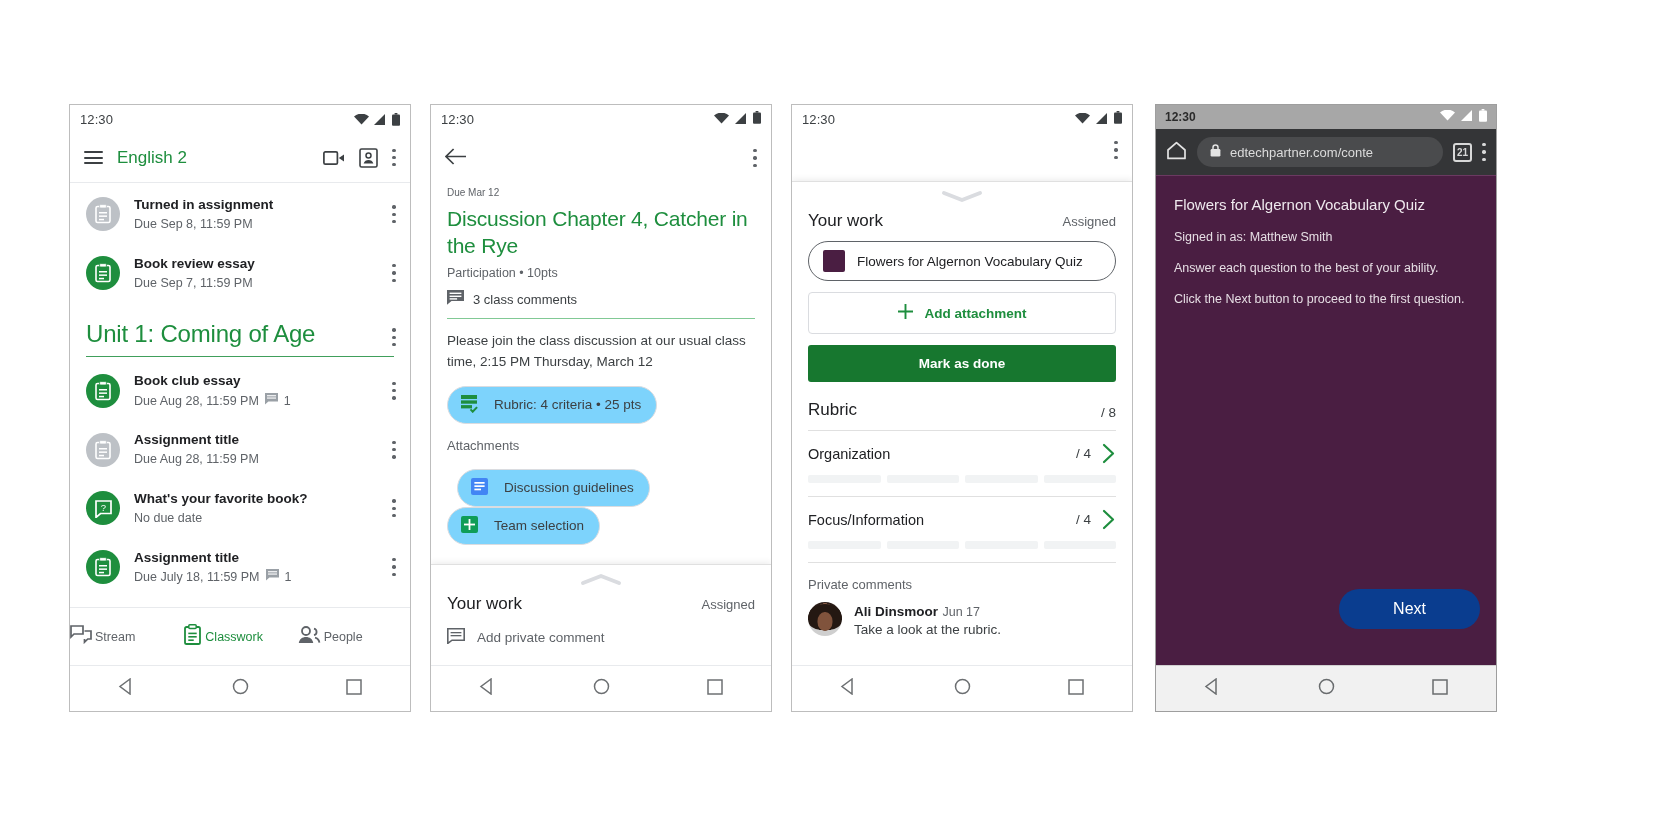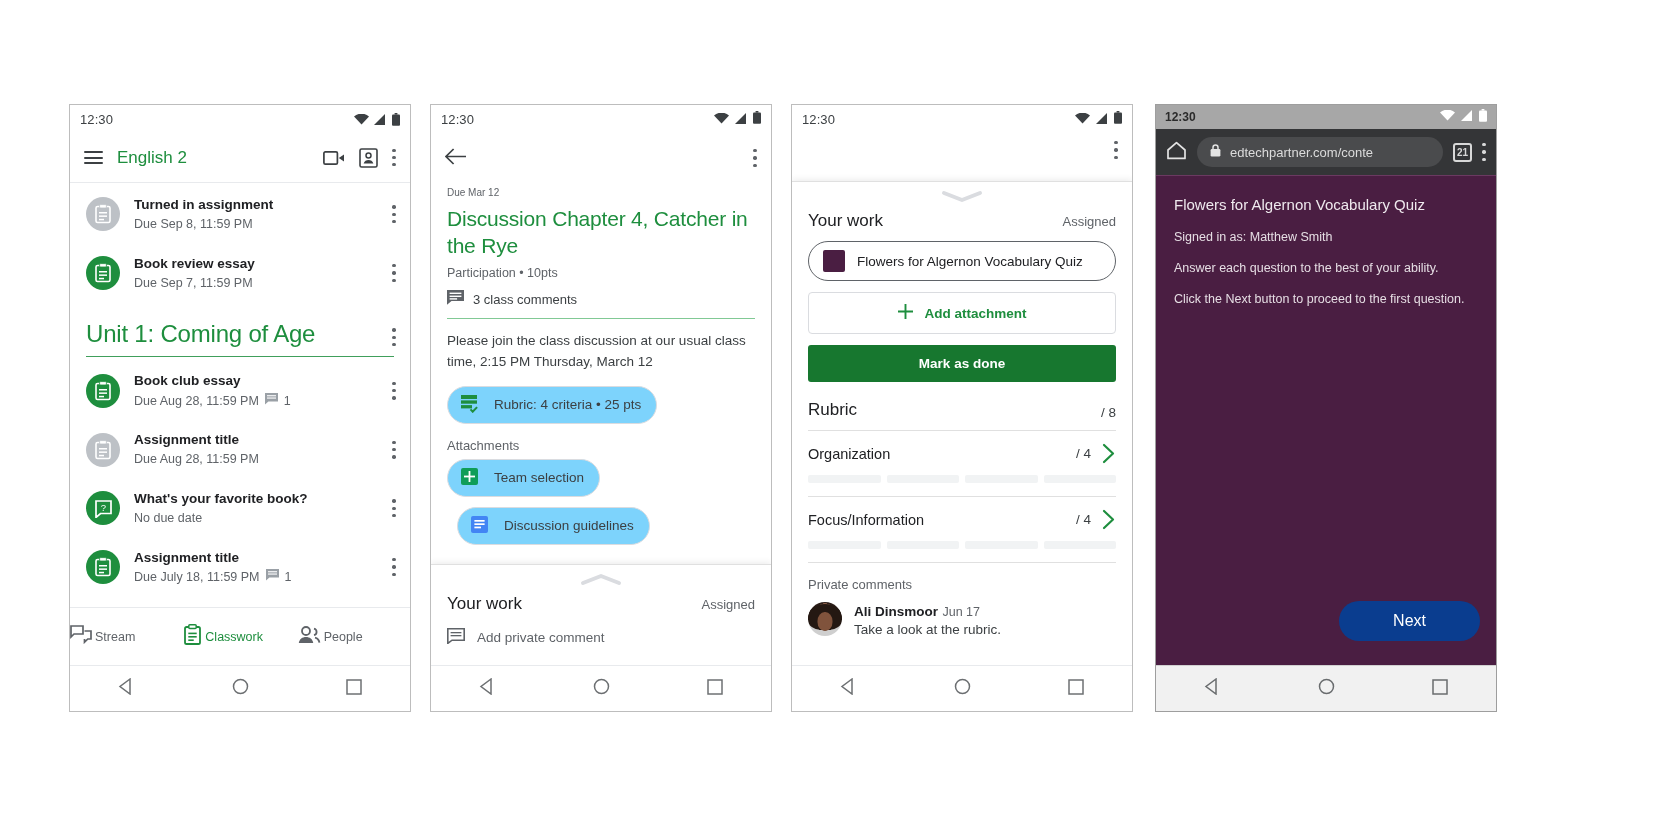--- a/index.html
+++ b/index.html
@@ -196,21 +196,21 @@
   .page {
     position:absolute; left:0; right:0; top:70px; bottom:46px;
     background:#4a1e42; overflow:hidden;
   }
   .page-hdr { padding: 18px 18px 16px 18px; font-size:21px; color:#f2eef1; }
   .page-sep { height:1px; background:#6b3a61; }
   .page-body { padding: 20px 18px 0 18px; }
   .q-title { font-size:15px; color:#efe9ee; margin-bottom: 17px; white-space:nowrap; }
   .q-line { font-size:12.5px; color:#e6dee4; margin-bottom: 17px; white-space:nowrap; }
   .next-btn {
-    position:absolute; right: 16px; bottom: 24px;
+    position:absolute; right: 16px; bottom: 36px;
     background:#0a3d8f; color:#fff; border-radius:22px;
     padding: 11px 54px; font-size:16px; text-align:center;
   }
   .p4-nav { background:#f1f1f1; border-top:1px solid #d0d0d0; }
 </style>
 </head>
 <body>
 
 <div class="stage">
 
@@ -533,43 +533,43 @@
               <rect x="1" y="6.4" width="16" height="3.3" fill="#1e8e3e"></rect>
               <rect x="1" y="11.1" width="11" height="3.3" fill="#1e8e3e"></rect>
               <path d="M10.5 15.4l2.2 2.3 4.4-4.6" fill="none" stroke="#1e8e3e" stroke-width="2"></path>
             </svg>
         </span>
         <span>Rubric: 4 criteria • 25 pts</span>
       </span>
     </div>
 
     <div class="att-label">Attachments</div>
-    <div class="chip-wrap" style="padding-top:0">
-      <span class="chip">
-        <span>
-          <svg width="19" height="19" viewBox="0 0 19 19">
-              <rect x="1" y="1" width="17" height="17" rx="2" fill="#0f9d58"></rect>
-              <rect x="8.6" y="4" width="1.8" height="11" fill="#fff"></rect>
-              <rect x="4" y="8.6" width="11" height="1.8" fill="#fff"></rect>
-            </svg>
-        </span>
-        <span>Team selection</span>
-      </span>
-    </div>
     <div class="chip-wrap" style="padding-top:10px;padding-left:26px">
       <span class="chip">
         <span>
           <svg width="19" height="19" viewBox="0 0 19 19">
               <rect x="1" y="1" width="17" height="17" rx="2" fill="#4285f4"></rect>
               <rect x="4.4" y="5" width="10.2" height="1.7" fill="#fff"></rect>
               <rect x="4.4" y="8.3" width="10.2" height="1.7" fill="#fff"></rect>
               <rect x="4.4" y="11.6" width="6.6" height="1.7" fill="#fff"></rect>
             </svg>
         </span>
         <span>Discussion guidelines</span>
+      </span>
+    </div>
+    <div class="chip-wrap" style="padding-top:0">
+      <span class="chip">
+        <span>
+          <svg width="19" height="19" viewBox="0 0 19 19">
+              <rect x="1" y="1" width="17" height="17" rx="2" fill="#0f9d58"></rect>
+              <rect x="8.6" y="4" width="1.8" height="11" fill="#fff"></rect>
+              <rect x="4" y="8.6" width="11" height="1.8" fill="#fff"></rect>
+            </svg>
+        </span>
+        <span>Team selection</span>
       </span>
     </div>
 
     <div class="sheet">
       <div class="sheet-handle">
         <svg width="42" height="13" viewBox="0 0 42 13">
             <path d="M3 10 21 3l18 7" fill="none" stroke="#dadce0" stroke-width="4" stroke-linecap="round" stroke-linejoin="round"></path>
           </svg>
       </div>
       <div class="yw-head">

